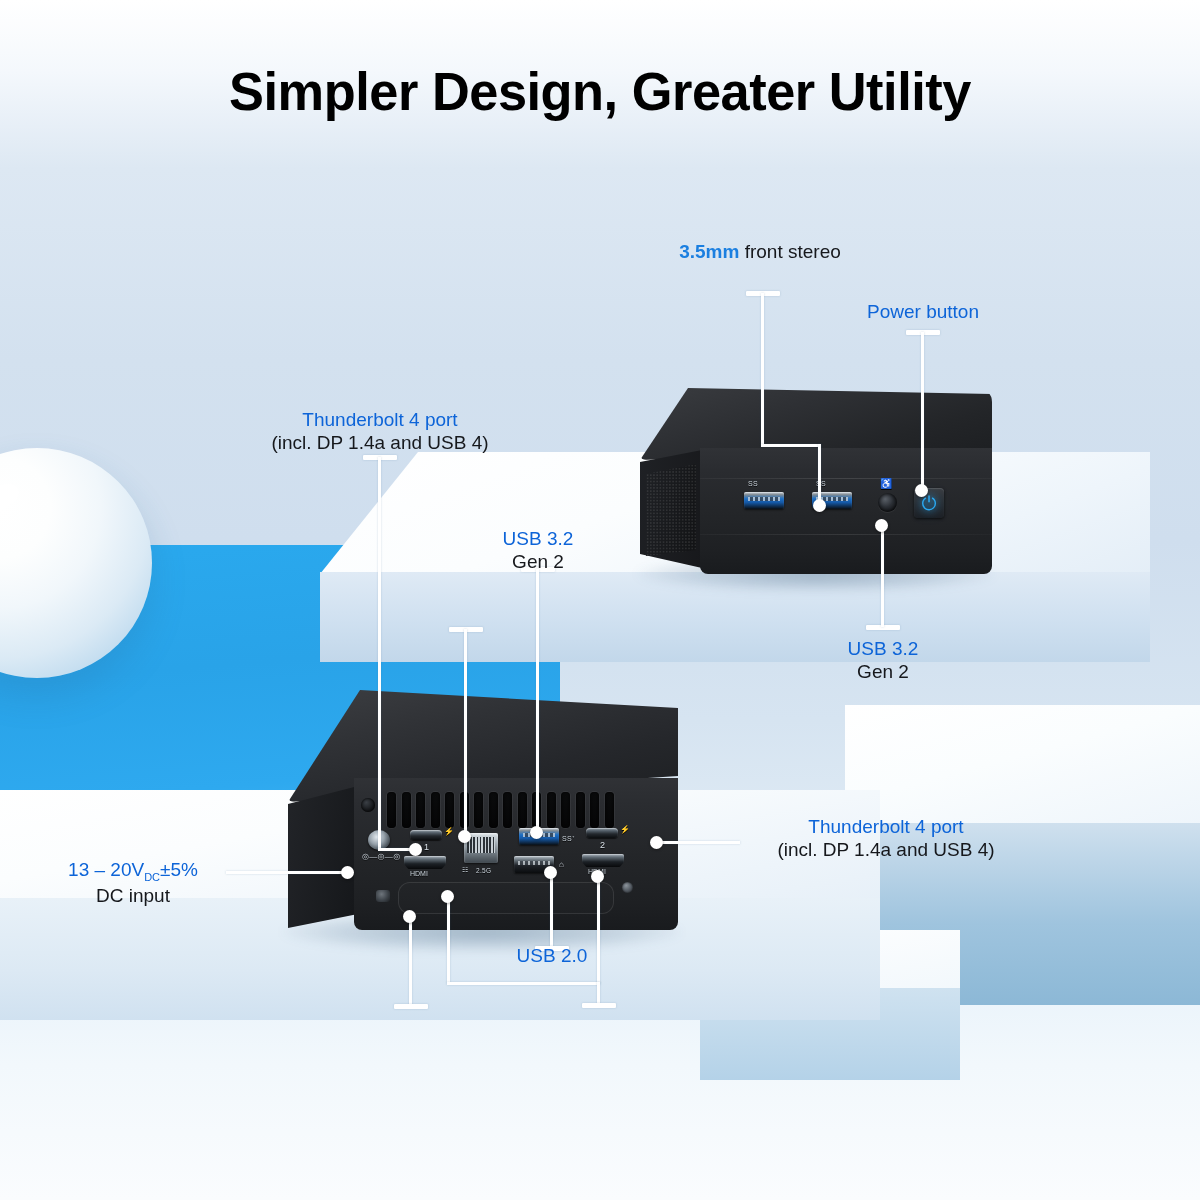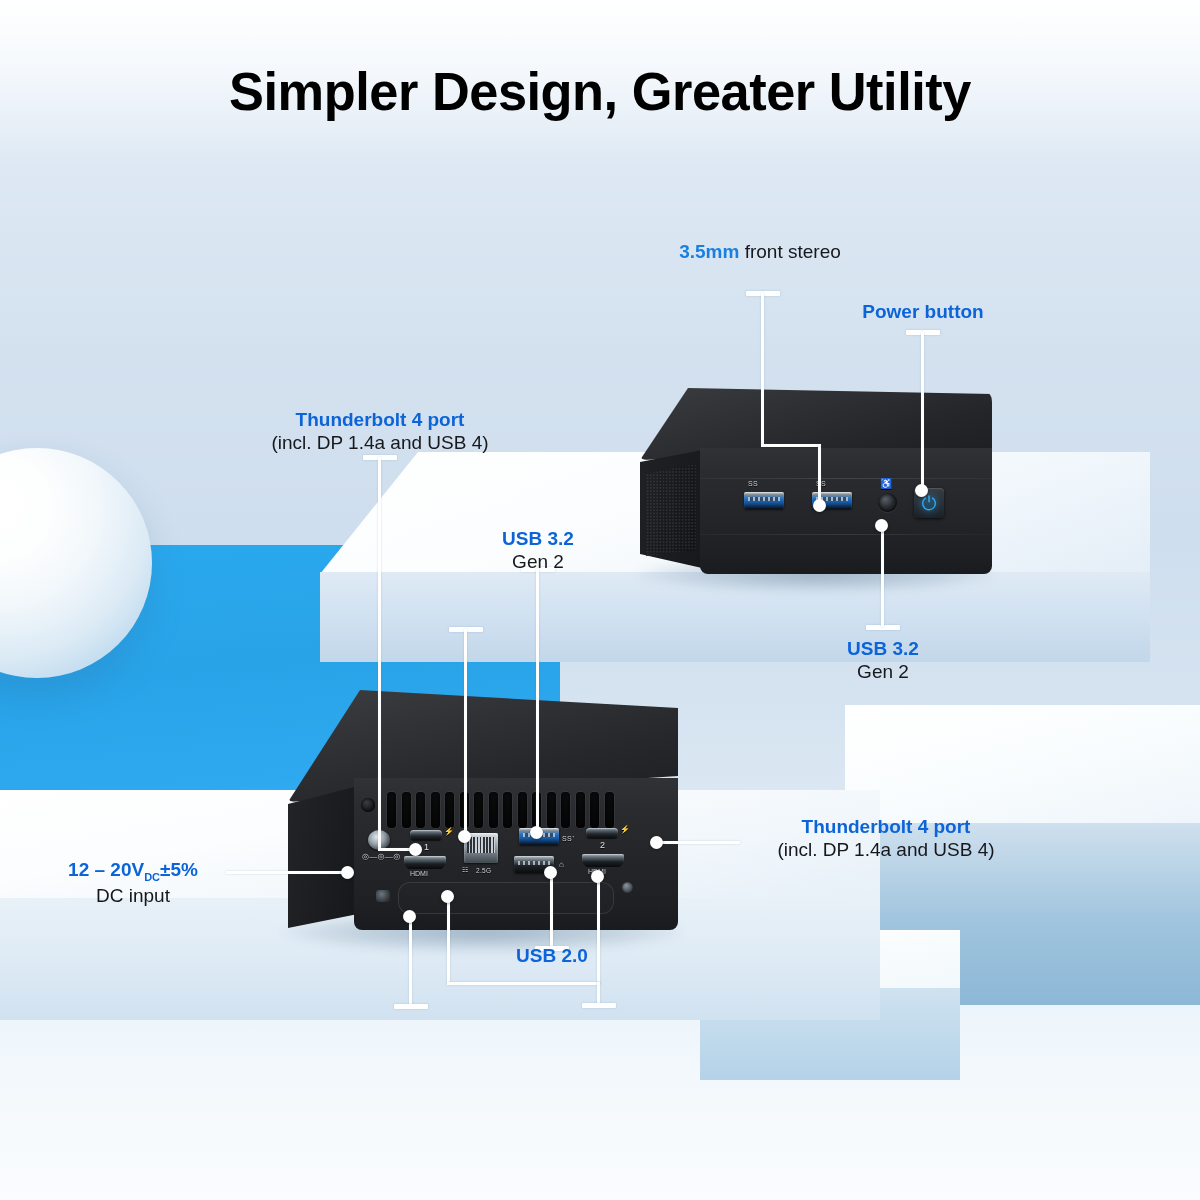--- a/index.html
+++ b/index.html
@@ -248,21 +248,21 @@
     font-family:"Liberation Sans", sans-serif; white-space:nowrap;
     text-shadow:0 1px 0 rgba(0,0,0,.8);
   }
   .port-mark.num { font-size:9px; color:#d9e1e8; }
 
   
   .callout { position:absolute; }
   .co-text { position:absolute; white-space:nowrap; line-height:1.22; }
   .co-text .l1 { display:block; }
   .co-text .l2 { display:block; }
-  .hl { color:#0d64d8; font-weight:bold; }
+  .hl { color:#0d64d8; font-weight:normal; }
   .hl2 { color:#1b7fe0; font-weight:bold; }
   .dark { color:#16181c; font-weight:normal; }
   .white { color:#ffffff; font-weight:normal; }
   .ctr { text-align:center; }
 
   .c-line { position:absolute; background:#ffffff; box-shadow:0 0 2px rgba(60,100,140,.28); }
   .c-line.v { width:3px; }
   .c-line.h { height:3px; }
   .c-tick { position:absolute; height:5px; background:#ffffff; border-radius:1px;
             box-shadow:0 0 2px rgba(60,100,140,.25); }
@@ -270,21 +270,21 @@
            background:#ffffff; box-shadow:0 1px 3px rgba(0,0,0,.35); }
 
   
   #title {
     position:absolute; left:0; top:60px; width:1200px;
     text-align:center; font-size:54px; font-weight:bold;
     color:#000000; letter-spacing:-0.5px;
     font-family:"Liberation Sans", sans-serif;
     transform:scaleX(.97);
   }
-  .sub { font-size:11px; vertical-align:sub; font-weight:bold; }
+  .sub { font-size:11px; vertical-align:sub; font-weight:normal; }
 </style>
 </head>
 <body>
 
 <div id="scene">
 
   <div class="blue-wall"></div>
   <div class="blue-wall2"></div>
   <div class="blue-floor-right"></div>
   <div class="floor-bottom"></div>
@@ -515,21 +515,21 @@
   </div>
 
 
   <div class="co-text ctr" style="left:783px; top:637px; width:200px; font-size:19px;">
     <span class="l1 hl">USB 3.2</span>
     <span class="l2 dark">Gen 2</span>
   </div>
 
   <div class="co-text ctr" style="left:28px; top:858px; width:210px; font-size:19px;">
     <span class="l1">
-      <span class="hl">12 – 20V</span><span class="hl sub">DC</span><span class="hl">±5%</span>
+      <span class="hl">13 – 20V</span><span class="hl sub">DC</span><span class="hl">±5%</span>
     </span>
     <span class="l2 dark">DC input</span>
   </div>
 
   <div class="co-text ctr" style="left:706px; top:815px; width:360px; font-size:19px;">
     <span class="l1 hl">Thunderbolt 4 port</span>
     <span class="l2 dark">(incl. DP 1.4a and USB 4)</span>
   </div>
 
   <div class="co-text ctr" style="left:452px; top:944px; width:200px; font-size:19px;">

